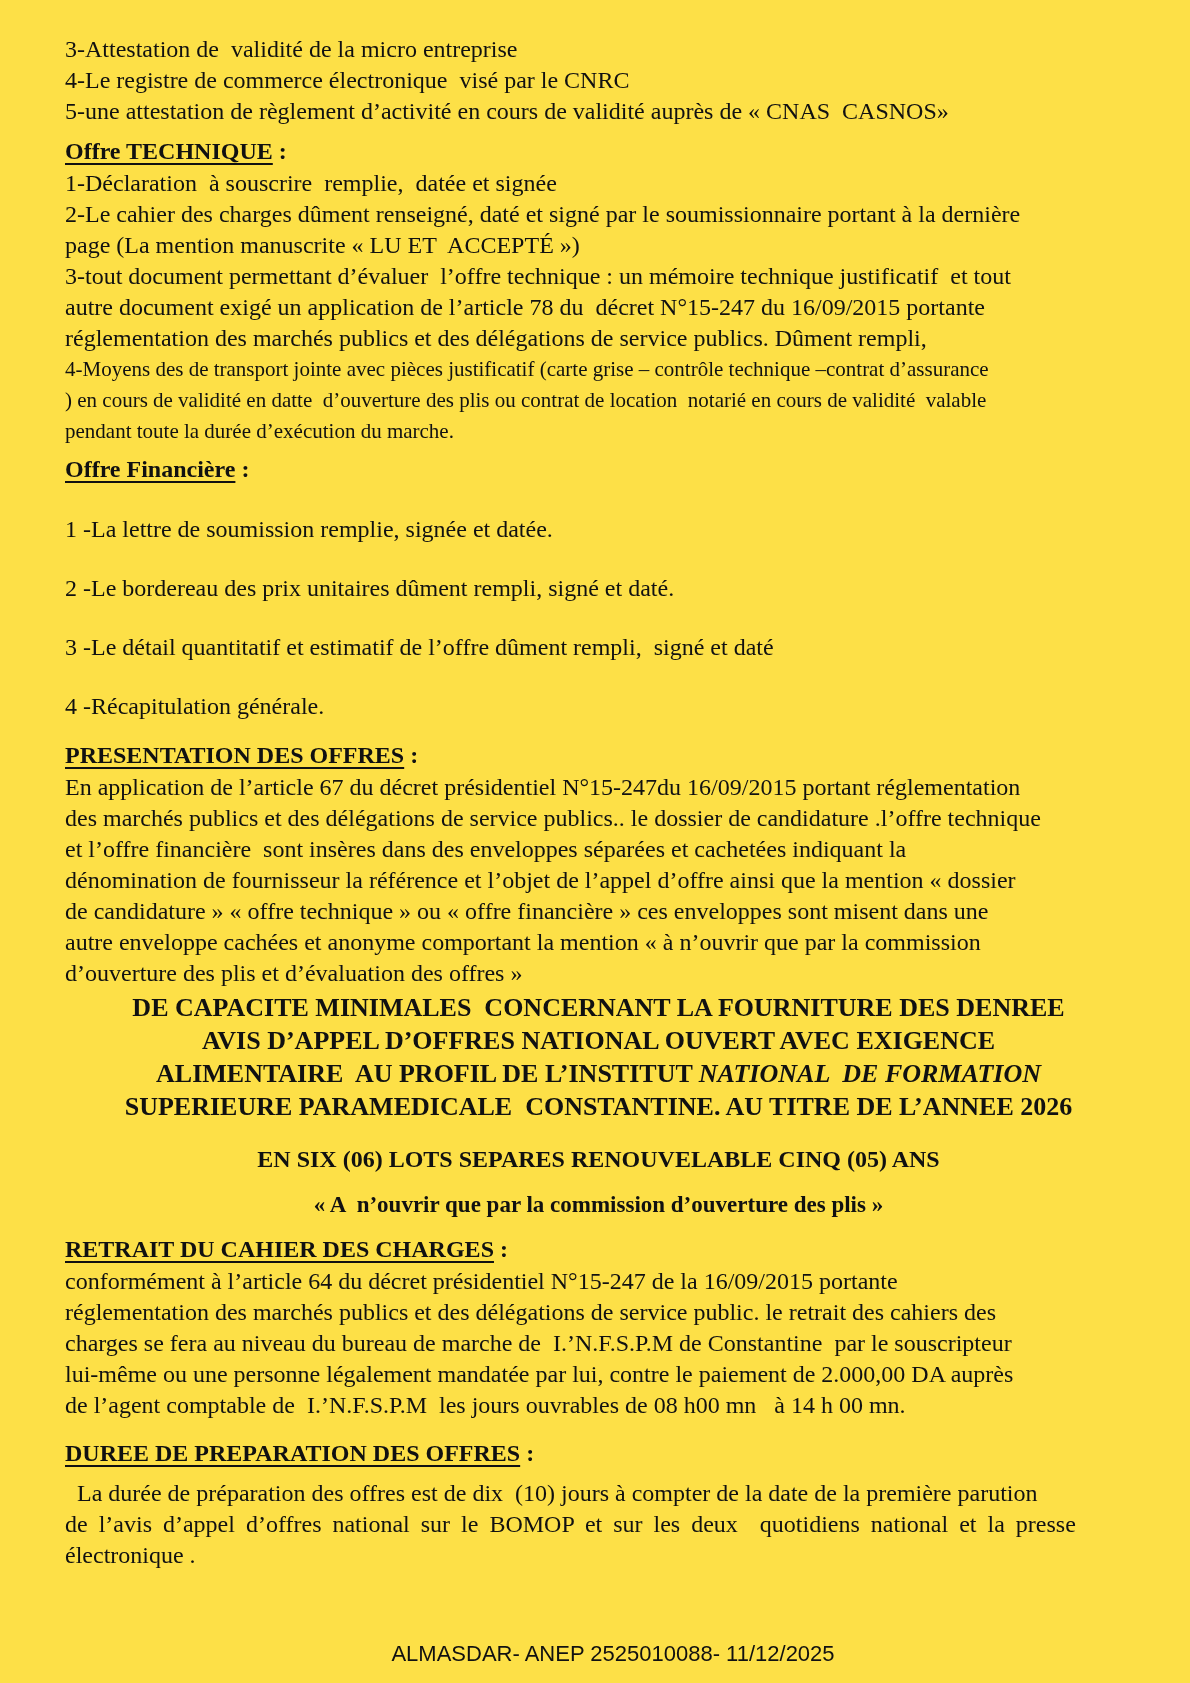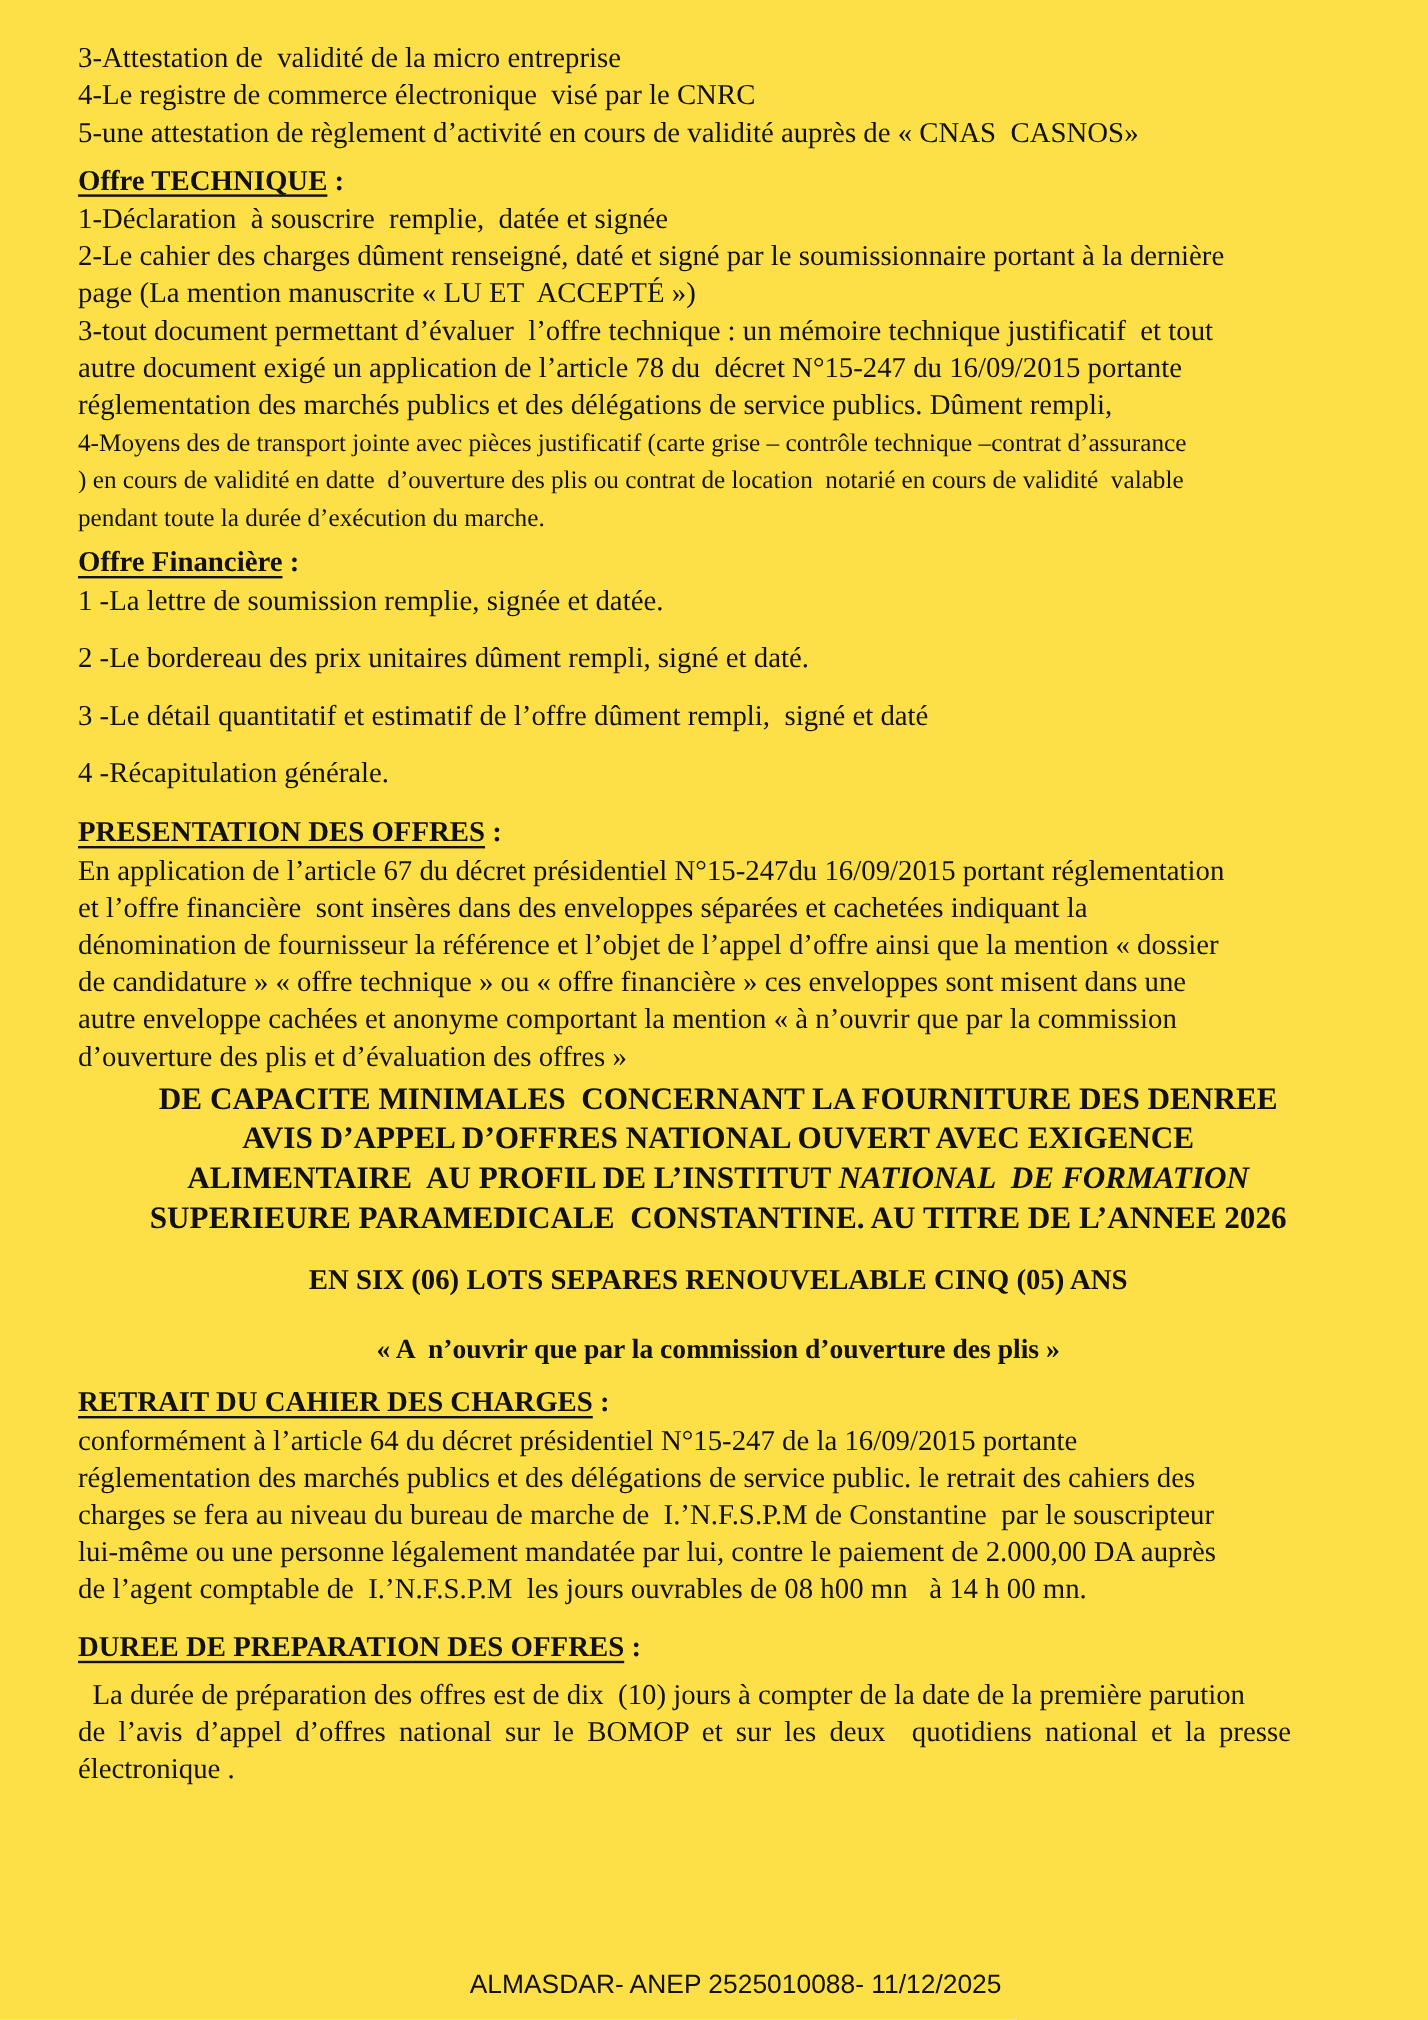--- a/index.html
+++ b/index.html
@@ -10,34 +10,34 @@
     background:#fde047;
     color:#111111;
     font-family:"Liberation Serif", serif;
     padding:34px 58px 0 65px;
     box-sizing:border-box;
     overflow:hidden;
   }
   .ln{font-size:24px;line-height:31px;white-space:pre;}
   .ln.small{font-size:21px;line-height:31px;}
   .ln.sp{word-spacing:5px;}
-  .fin-item{margin-bottom:17px;}
+  .fin-item{margin-bottom:17px;margin-top:28px;}
   .heading{font-size:24px;font-weight:bold;line-height:33px;white-space:pre;}
   .hu{text-decoration:underline;text-decoration-thickness:2px;text-underline-offset:4px;}
   .mt6{margin-top:6px;}
   .mt8{margin-top:8px;}
   .mt10{margin-top:10px;}
   .mt12{margin-top:12px;}
   .mt16{margin-top:16px;}
   .mb8{margin-bottom:8px;}
   .announce{margin-top:2px;text-align:center;}
   .title-ln{font-size:26px;font-weight:bold;line-height:33px;white-space:pre;}
   .title-ln em{font-style:italic;text-align:center;}
   .lots-ln{font-size:24px;font-weight:bold;line-height:33px;margin-top:20px;white-space:pre;}
-  .mention-ln{font-size:23px;font-weight:bold;line-height:33px;margin-top:24px;white-space:pre;}
+  .mention-ln{font-size:23px;font-weight:bold;line-height:33px;margin-top:12px;white-space:pre;}
   .footer{
     position:absolute;left:0;right:0;bottom:16px;
     text-align:center;
     font-family:"Liberation Sans", sans-serif;
     font-size:22px;color:#111111;padding-left:36px;
   }
 </style>
 </head>
 <body>
 
@@ -59,20 +59,21 @@
   <div class="ln small">pendant toute la durée d’exécution du marche.</div>
 
   <div class="heading mt6"><span class="hu">Offre Financière</span><span> :</span></div>
   <div class="ln fin-item">1 -La lettre de soumission remplie, signée et datée.</div>
   <div class="ln fin-item">2 -Le bordereau des prix unitaires dûment rempli, signé et daté.</div>
   <div class="ln fin-item">3 -Le détail quantitatif et estimatif de l’offre dûment rempli,  signé et daté</div>
   <div class="ln fin-item">4 -Récapitulation générale.</div>
 
   <div class="heading mt10"><span class="hu">PRESENTATION DES OFFRES</span><span> :</span></div>
   <div class="ln">En application de l’article 67 du décret présidentiel N°15-247du 16/09/2015 portant réglementation</div>
+  <div class="ln">des marchés publics et des délégations de service publics.. le dossier de candidature .l’offre technique</div>
   <div class="ln">et l’offre financière  sont insères dans des enveloppes séparées et cachetées indiquant la</div>
   <div class="ln">dénomination de fournisseur la référence et l’objet de l’appel d’offre ainsi que la mention « dossier</div>
   <div class="ln">de candidature » « offre technique » ou « offre financière » ces enveloppes sont misent dans une</div>
   <div class="ln">autre enveloppe cachées et anonyme comportant la mention « à n’ouvrir que par la commission</div>
   <div class="ln">d’ouverture des plis et d’évaluation des offres »</div>
 
   <div class="announce">
     <div class="title-ln">DE CAPACITE MINIMALES  CONCERNANT LA FOURNITURE DES DENREE</div>
     <div class="title-ln">AVIS D’APPEL D’OFFRES NATIONAL OUVERT AVEC EXIGENCE</div>
     <div class="title-ln"><span>ALIMENTAIRE  AU PROFIL DE L’INSTITUT </span><em>NATIONAL  DE FORMATION</em></div>

